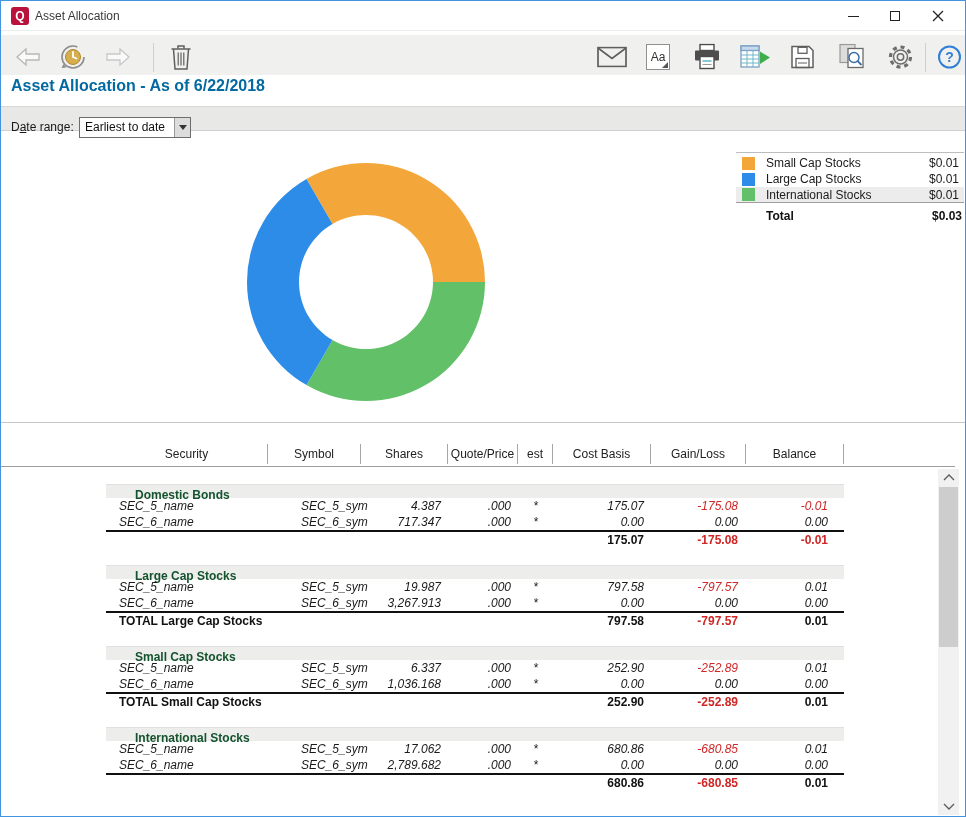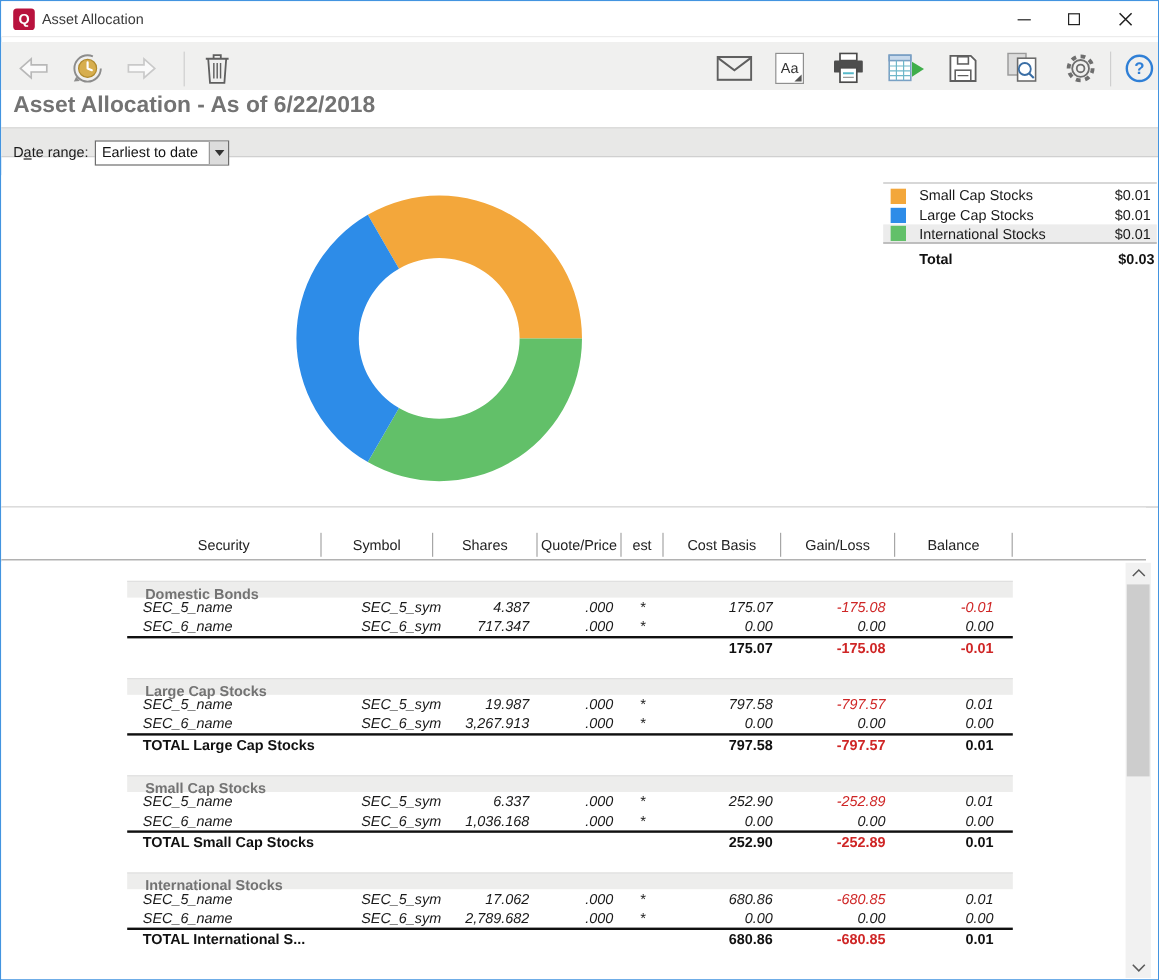--- a/index.html
+++ b/index.html
@@ -22,21 +22,21 @@
   .toolbar { position:absolute; left:0; right:0; top:34px; height:44px; background:#f0f0ef; border-bottom:1px solid #dcdcdc; }
   .tbtn { position:absolute; top:50%; transform:translateY(-50%); display:flex; align-items:center; justify-content:center; }
   .tsep { position:absolute; top:8px; width:1px; height:29px; background:#cfcfcf; }
   .aa-box { width:24px; height:26px; background:#fff; border:1px solid #8f8f8f; position:relative;
             font-size:12px; color:#333; text-align:center; line-height:24px; }
   .aa-fold { position:absolute; right:1px; bottom:1px; width:0; height:0; border-left:6px solid transparent; border-bottom:6px solid #555; }
   .help-circ { width:23px; height:23px; border-radius:50%; border:2px solid #2f7fd6; color:#2f7fd6;
                font-weight:bold; font-size:14px; text-align:center; line-height:19px; }
   
   .page-head { position:absolute; left:0; right:0; top:74px; height:31px; background:#fff; }
-  .page-title { position:absolute; left:10px; top:2px; font-size:19px; font-weight:bold; color:#737373; }
+  .page-title { position:absolute; left:10px; top:2px; font-size:16px; font-weight:bold; color:#0369a1; }
   
   .filter-bar { position:absolute; left:0; right:0; top:105px; height:25px; background:#e8e8e7;
                 border-top:1px solid #d8d8d8; border-bottom:1px solid #d0d0d0; }
   .dr-label { position:absolute; left:10px; top:0; height:40px; line-height:40px; font-size:12px; color:#1a1a1a; }
   .dr-label u { text-decoration:underline; }
   .combo { position:absolute; left:78px; top:10px; width:112px; height:21px; background:#fff; border:1px solid #6d6d6d;
            font-size:12px; color:#111; cursor:default; }
   .combo-text { position:absolute; left:5px; top:0; line-height:19px; white-space:nowrap; }
   .combo-btn { position:absolute; right:0; top:0; bottom:0; width:16px; background:#dcdcdc; border-left:1px solid #9a9a9a;
                display:flex; align-items:center; justify-content:center; }
@@ -56,21 +56,21 @@
   
   .table-head { position:absolute; left:0; right:10px; top:422px; height:44px; background:#fff; border-bottom:1px solid #9e9e9e; }
   .hgrid { position:absolute; left:105px; bottom:2px; width:738px; height:20px; display:grid;
            grid-template-columns:162px 93px 87px 70px 35px 98px 95px 98px; }
   .hcell { text-align:center; font-size:12px; color:#222; line-height:20px; border-right:1px solid #a6a6a6; }
   .table-body { position:absolute; left:0; right:0; top:467px; bottom:0; background:#fff; }
   .groups { position:absolute; left:105px; top:0; width:738px; }
   .group { margin-top:16px; }
   .group:first-child { margin-top:16px; }
   .group-header { height:14px; background:#ededec; border-top:1px solid #e0e0e0; font-size:12px; font-weight:bold;
-                  color:#737373; line-height:20px; padding-left:15px; }
+                  color:#14532d; line-height:20px; padding-left:29px; }
   .trow { display:grid; grid-template-columns:162px 93px 87px 70px 35px 98px 95px 98px; height:16px;
           font-size:12px; color:#1a1a1a; line-height:16px;font-style:italic; }
   .total-row { display:grid; grid-template-columns:162px 93px 87px 70px 35px 98px 95px 98px; height:19px;
                border-top:2px solid #101010; font-size:12px; font-weight:bold; color:#111; line-height:17px; }
   .c-sec { padding-left:13px; overflow:hidden; white-space:nowrap; }
   .c-sym { padding-left:33px; }
   .c-sha,.c-quo,.c-cost { text-align:right; padding-right:7px; }
   .c-est { text-align:center; }
   .c-gain { text-align:right; padding-right:8px; }
   .c-bal { text-align:right; padding-right:16px; }
@@ -361,21 +361,20 @@
           <div class="c-sec">SEC_6_name</div>
           <div class="c-sym">SEC_6_sym</div>
           <div class="c-sha">2,789.682</div>
           <div class="c-quo">.000</div>
           <div class="c-est">*</div>
           <div class="c-cost">0.00</div>
           <div class="c-gain">0.00</div>
           <div class="c-bal">0.00</div>
         </div>
         <div class="total-row">
-          <div class="t-label">TOTAL International S...</div>
           <div class="t-cost">680.86</div>
           <div class="t-gain neg">-680.85</div>
           <div class="t-bal">0.01</div>
         </div>
       </div>
 
     </div>
 
     <div class="vscroll">
       <div class="vs-arrow vs-up">

